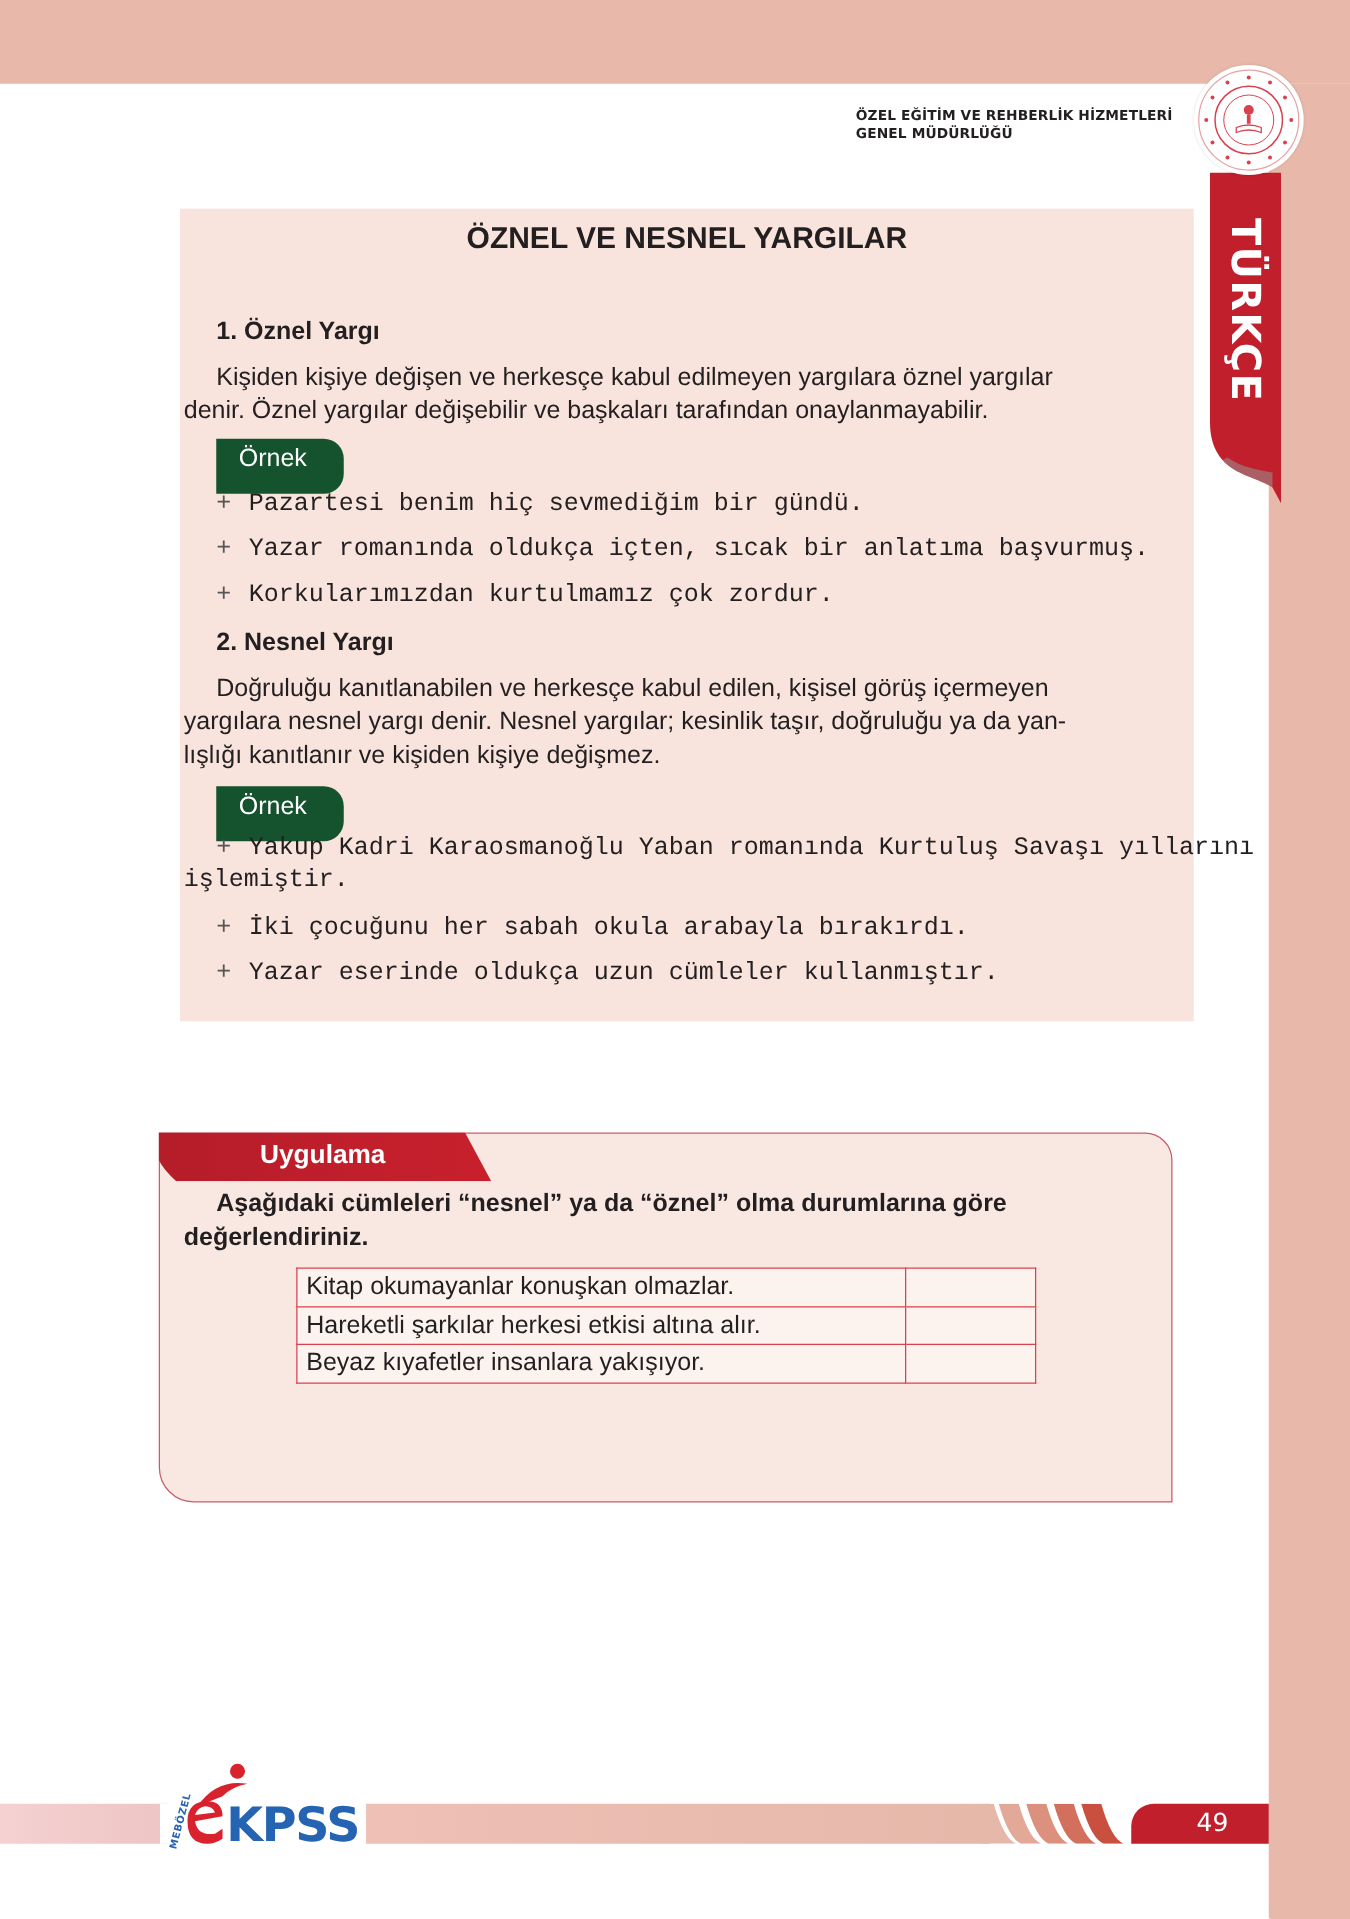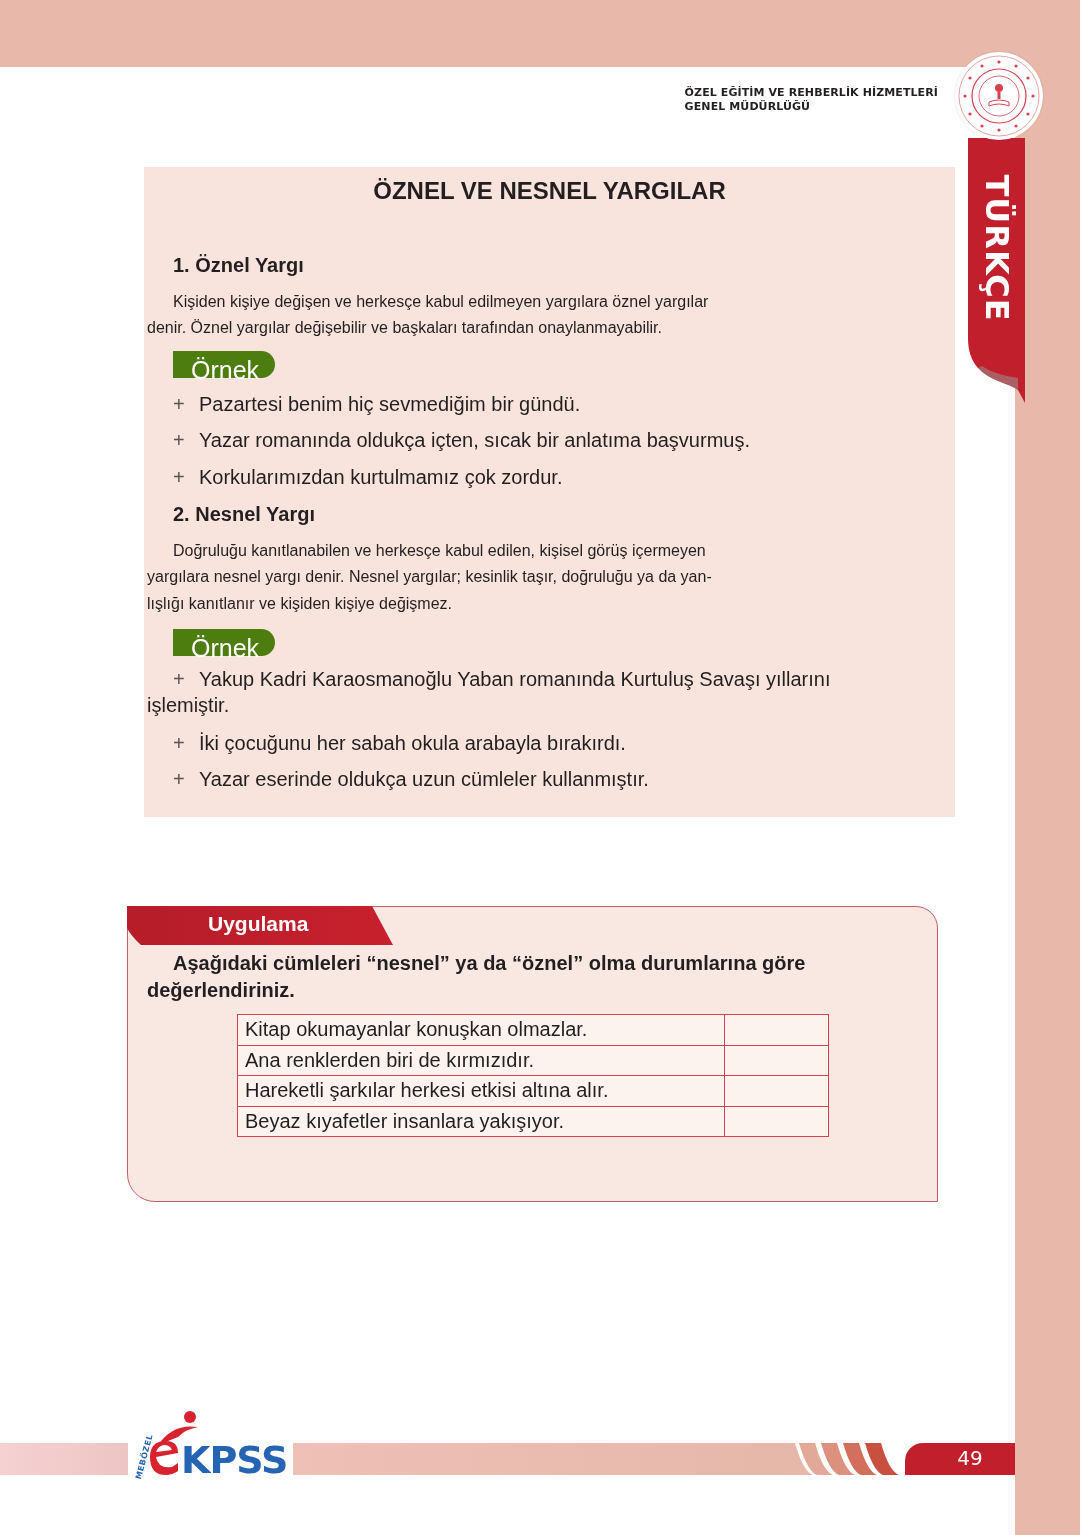--- a/index.html
+++ b/index.html
@@ -18,24 +18,24 @@
   .ribbon { position: absolute; left: 968px; top: 138px; width: 57px; height: 265px; }
   .ribbon-text { position: absolute; left: 968px; top: 138px; width: 57px; height: 220px;
     display: flex; align-items: center; justify-content: center; }
   .ribbon-text span { display: block; transform: rotate(90deg); white-space: nowrap; color: #ffffff;
     font-family: "DejaVu Sans", sans-serif; font-weight: bold; font-size: 32px; letter-spacing: 1px; }
 
   .theory-box { position: absolute; left: 127px; top: 167px; width: 811px; height: 650px; background: #f8e4dc; margin-left: 17px; }
   .theory-title { position: absolute; left: 0; top: 10px; width: 836px; text-align: center;
     font-weight: bold; font-size: 24px; color: #231f20; }
   .h-sub { position: absolute; font-weight: bold; font-size: 20px; color: #231f20; text-align: center; }
-  .para { position: absolute; font-size: 16px; line-height: 26.5px; color: #231f20; }
-  .ornek { position: absolute; width: 102px; height: 27px; background: #4d7c0f; color: #ffffff; font-size: 25px;
+  .para { position: absolute; font-size: 20px; line-height: 26.5px; color: #231f20; }
+  .ornek { position: absolute; width: 102px; height: 44px; background: #14532d; color: #ffffff; font-size: 20px;
     padding: 5px 0 0 18px; border-radius: 0 16px 16px 0; }
-  .bullet { position: absolute; font-size: 20px; line-height: 26px; color: #231f20; white-space: nowrap; }
+  .bullet { position: absolute; font-size: 20px; line-height: 26px; color: #231f20; white-space: nowrap; font-family: Liberation Mono, monospace; }
   .plus { display: inline-block; width: 26px; color: #555; font-size: 20px; }
 
   .app-box { position: absolute; left: 127px; top: 906px; width: 811px; height: 296px; background: #f9e8e2;
     border: 1.5px solid #c75c6b; border-radius: 0 22px 0 28px; border-bottom-left-radius: 28px; }
   .app-tab { position: absolute; left: 127px; top: 906px; width: 268px; height: 39px; }
   .app-tab-label { position: absolute; left: 208px; top: 912px; color: #ffffff; font-weight: bold; font-size: 21px; }
   .app-instruction { position: absolute; left: 147px; top: 950px; width: 740px; font-weight: bold; font-size: 20px; line-height: 27px; color: #231f20; text-indent: 26px; }
 
   .eval-table { position: absolute; left: 237px; top: 1014px; border-collapse: collapse; background: #fcf3ef; }
   .eval-table td { border: 1.2px solid #d8414e; height: 30.5px; font-size: 20px; color: #231f20; padding: 0 7px; }
@@ -154,24 +154,20 @@
   <span style="display:inline-block; margin-left:-26px;">değerlendiriniz.</span>
 </div>
 
 <table class="eval-table">
   <tbody>
     <tr>
       <td class="s">Kitap okumayanlar konuşkan olmazlar.</td>
       <td class="a"></td>
     </tr>
     <tr>
-      <td class="s">Ana renklerden biri de kırmızıdır.</td>
-      <td class="a"></td>
-    </tr>
-    <tr>
       <td class="s">Hareketli şarkılar herkesi etkisi altına alır.</td>
       <td class="a"></td>
     </tr>
     <tr>
       <td class="s">Beyaz kıyafetler insanlara yakışıyor.</td>
       <td class="a"></td>
     </tr>
   </tbody>
 </table>
 

